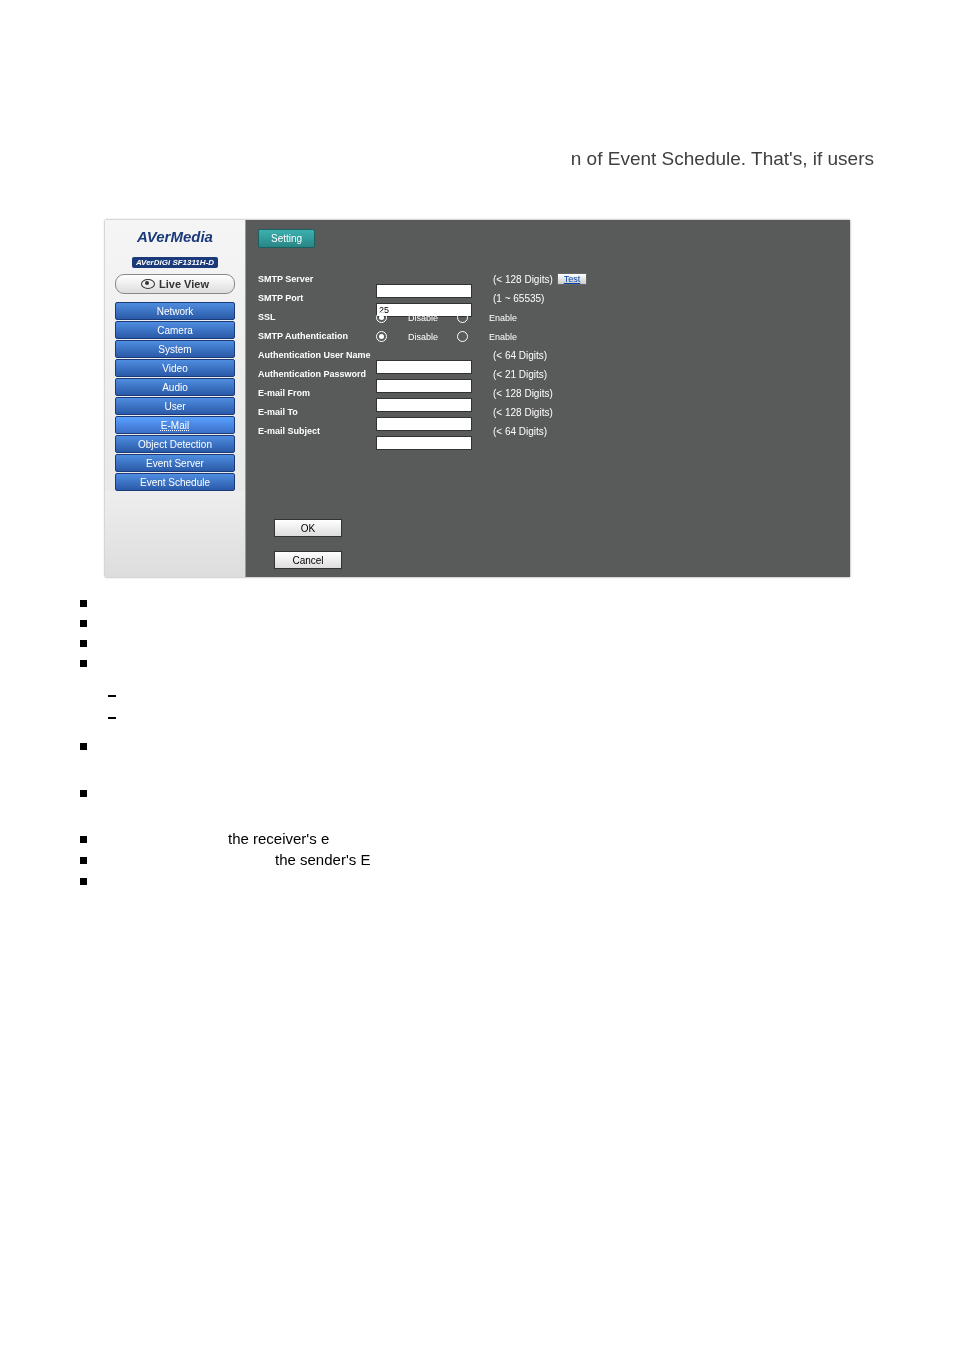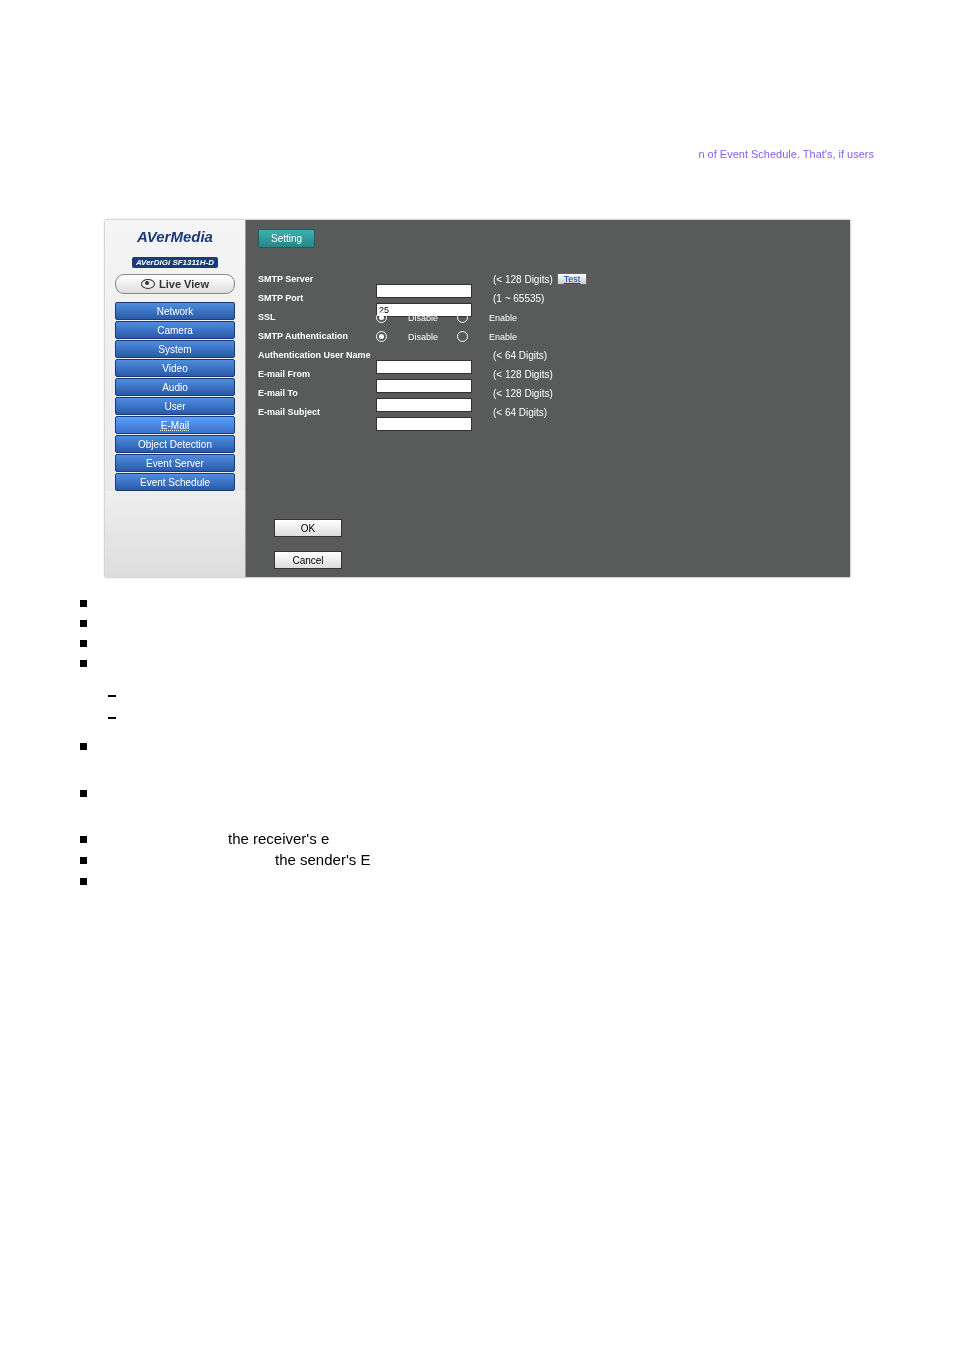--- a/index.html
+++ b/index.html
@@ -11,22 +11,22 @@
   }
   .page {
     position: relative;
     width: 954px;
     height: 1350px;
   }
   .top-text {
     position: absolute;
     top: 148px;
     right: 80px;
-    font-size: 11px;
-    color: #8b5cf6;
+    font-size: 19px;
+    color: #404040;
   }
   .app-window {
     position: absolute;
     left: 105px;
     top: 220px;
     width: 745px;
     height: 357px;
     background: #555;
     display: flex;
     box-shadow: 0 0 2px rgba(0,0,0,0.5);
@@ -307,20 +307,25 @@
             <span class="radio"></span>
               <span>Enable</span>
           </div>
         </div>
         <div class="row">
           <span class="label">Authentication User Name</span>
           <input class="input" value="" style="">
           <span class="hint">(&lt; 64 Digits)</span>
         </div>
         <div class="row">
+          <span class="label">Authentication Password</span>
+          <input class="input" type="password" value="" style="">
+          <span class="hint">(&lt; 21 Digits)</span>
+        </div>
+        <div class="row">
           <span class="label">E-mail From</span>
           <input class="input" value="" style="">
           <span class="hint">(&lt; 128 Digits)</span>
         </div>
         <div class="row">
           <span class="label">E-mail To</span>
           <input class="input" value="" style="">
           <span class="hint">(&lt; 128 Digits)</span>
         </div>
         <div class="row">

